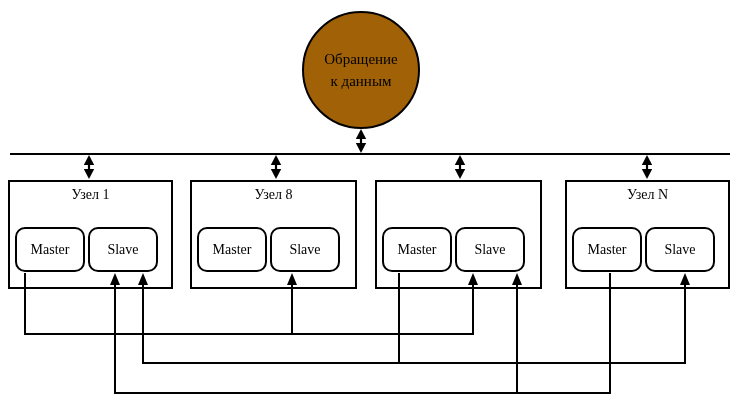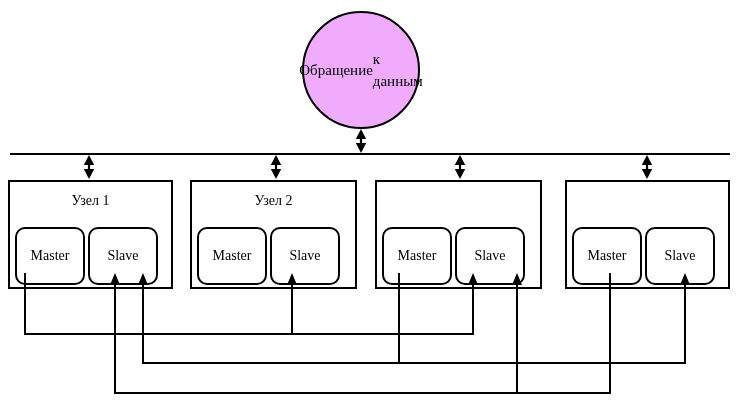--- a/index.html
+++ b/index.html
@@ -19,45 +19,45 @@
   .circle {
     position: absolute;
     left: 302px;
     top: 11px;
     width: 118px;
     height: 118px;
     border: 2px solid #000;
     border-radius: 50%;
     box-sizing: border-box;
     display: flex;
-    flex-direction: row;
+    flex-direction: column;
     align-items: center;
     justify-content: center;
     font-size: 15px;
     line-height: 22px;
-    background: #f0abfc;
+    background: #a16207;
   }
   .node {
     position: absolute;
     top: 180px;
     height: 109px;
     border: 2px solid #000;
     box-sizing: border-box;
     background: #fff;
   }
   .node-label {
     text-align: center;
-    margin-top: 11px;
+    margin-top: 5px;
     font-size: 14px;
   }
   .subbox {
     position: absolute;
     top: 45px;
     width: 70px;
-    height: 58px;
+    height: 45px;
     border: 2px solid #000;
     border-radius: 10px;
     box-sizing: border-box;
     display: flex;
     align-items: center;
     justify-content: center;
     font-size: 14px;
     background: #fff;
   }
   .subbox.master { left: 5px; }
@@ -92,39 +92,40 @@
     <div class="node-label">Узел 1</div>
     <div class="subbox master">
       <span>Master</span>
     </div>
     <div class="subbox slave">
       <span>Slave</span>
     </div>
   </div>
 
   <div class="node" style="left:190px;width:167px;">
-    <div class="node-label">Узел 2</div>
+    <div class="node-label">Узел 8</div>
     <div class="subbox master">
       <span>Master</span>
     </div>
     <div class="subbox slave">
       <span>Slave</span>
     </div>
   </div>
 
   <div class="node" style="left:375px;width:167px;">
     <div class="subbox master">
       <span>Master</span>
     </div>
     <div class="subbox slave">
       <span>Slave</span>
     </div>
   </div>
 
   <div class="node" style="left:565px;width:165px;">
+    <div class="node-label">Узел N</div>
     <div class="subbox master">
       <span>Master</span>
     </div>
     <div class="subbox slave">
       <span>Slave</span>
     </div>
   </div>
 
   <svg class="overlay" viewBox="0 0 744 415" xmlns="http://www.w3.org/2000/svg">
 

